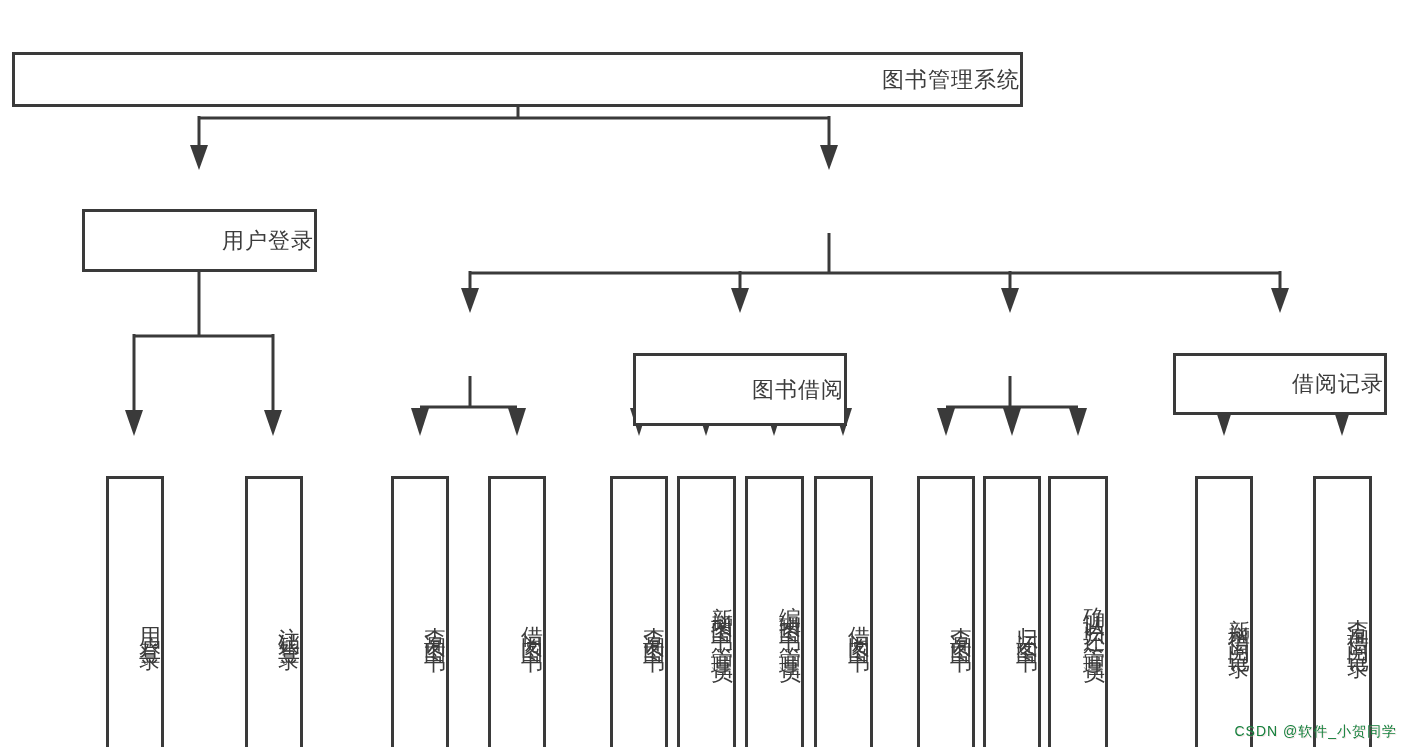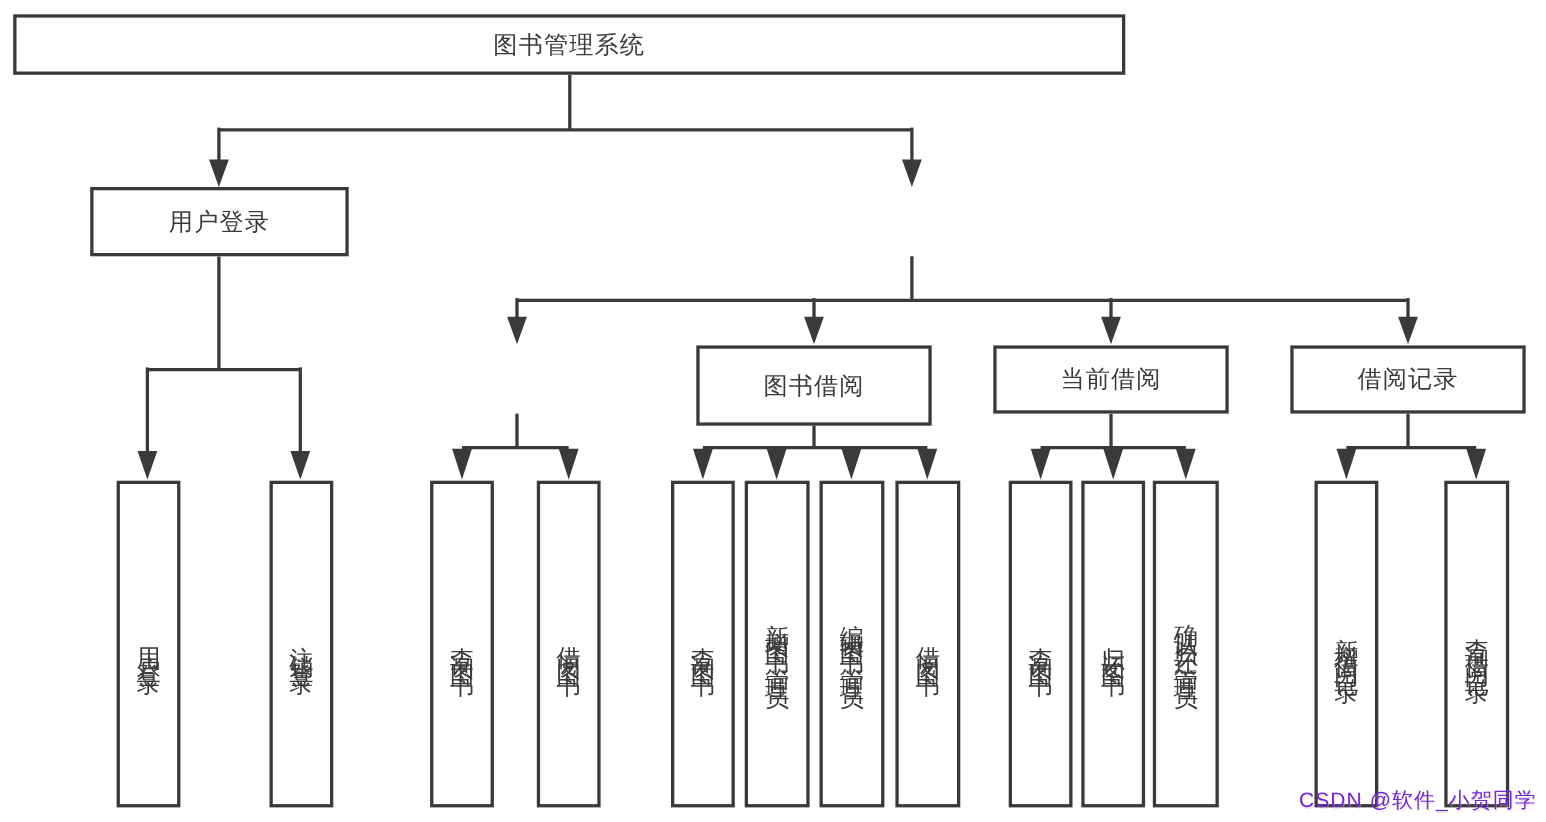--- a/index.html
+++ b/index.html
@@ -13,42 +13,43 @@
   .connectors{
     position:absolute;left:0;top:0;width:1405px;height:747px;z-index:0;
   }
   .node{
     position:absolute;
     box-sizing:border-box;
     border:3px solid #3a3a3a;
     background:#ffffff;
     display:flex;
     align-items:center;
-    justify-content:center;
+    justify-content:flex-end;
     color:#3b3b3b;
     z-index:1;
+    margin-top:39px;
   }
   .node.h{
     font-size:22px;
     letter-spacing:1px;
   }
   .node.v span{
     writing-mode:vertical-rl;
     text-orientation:mixed;
     font-size:22px;
     line-height:1;
     letter-spacing:8px;
     color:#3b3b3b;
   }
   .watermark{
     position:absolute;
     right:8px;
     bottom:6px;
-    font-size:19px;
-    color:#6d28d9;
+    font-size:14px;
+    color:#15803d;
     letter-spacing:1px;
     z-index:2;
     text-shadow:1px 1px 0 rgba(230,180,180,0.35);
   }
 </style>
 </head>
 <body>
 
 <div class="canvas">
 
@@ -108,23 +109,20 @@
     <span>图书管理系统</span>
   </div>
 
   <div class="node h" style="left:82px;top:170px;width:235px;height:63px">
     <span>用户登录</span>
   </div>
 
   <div class="node h" style="left:633px;top:314px;width:214px;height:73px">
     <span>图书借阅</span>
   </div>
-  <div class="node h" style="left:903px;top:314px;width:214px;height:62px">
-    <span>当前借阅</span>
-  </div>
   <div class="node h" style="left:1173px;top:314px;width:214px;height:62px">
     <span>借阅记录</span>
   </div>
 
   <div class="node v" style="left:106px;top:437px;width:58px;height:297px">
     <span>用户登录</span>
   </div>
   <div class="node v" style="left:245px;top:437px;width:58px;height:297px">
     <span>注销登录</span>
   </div>

